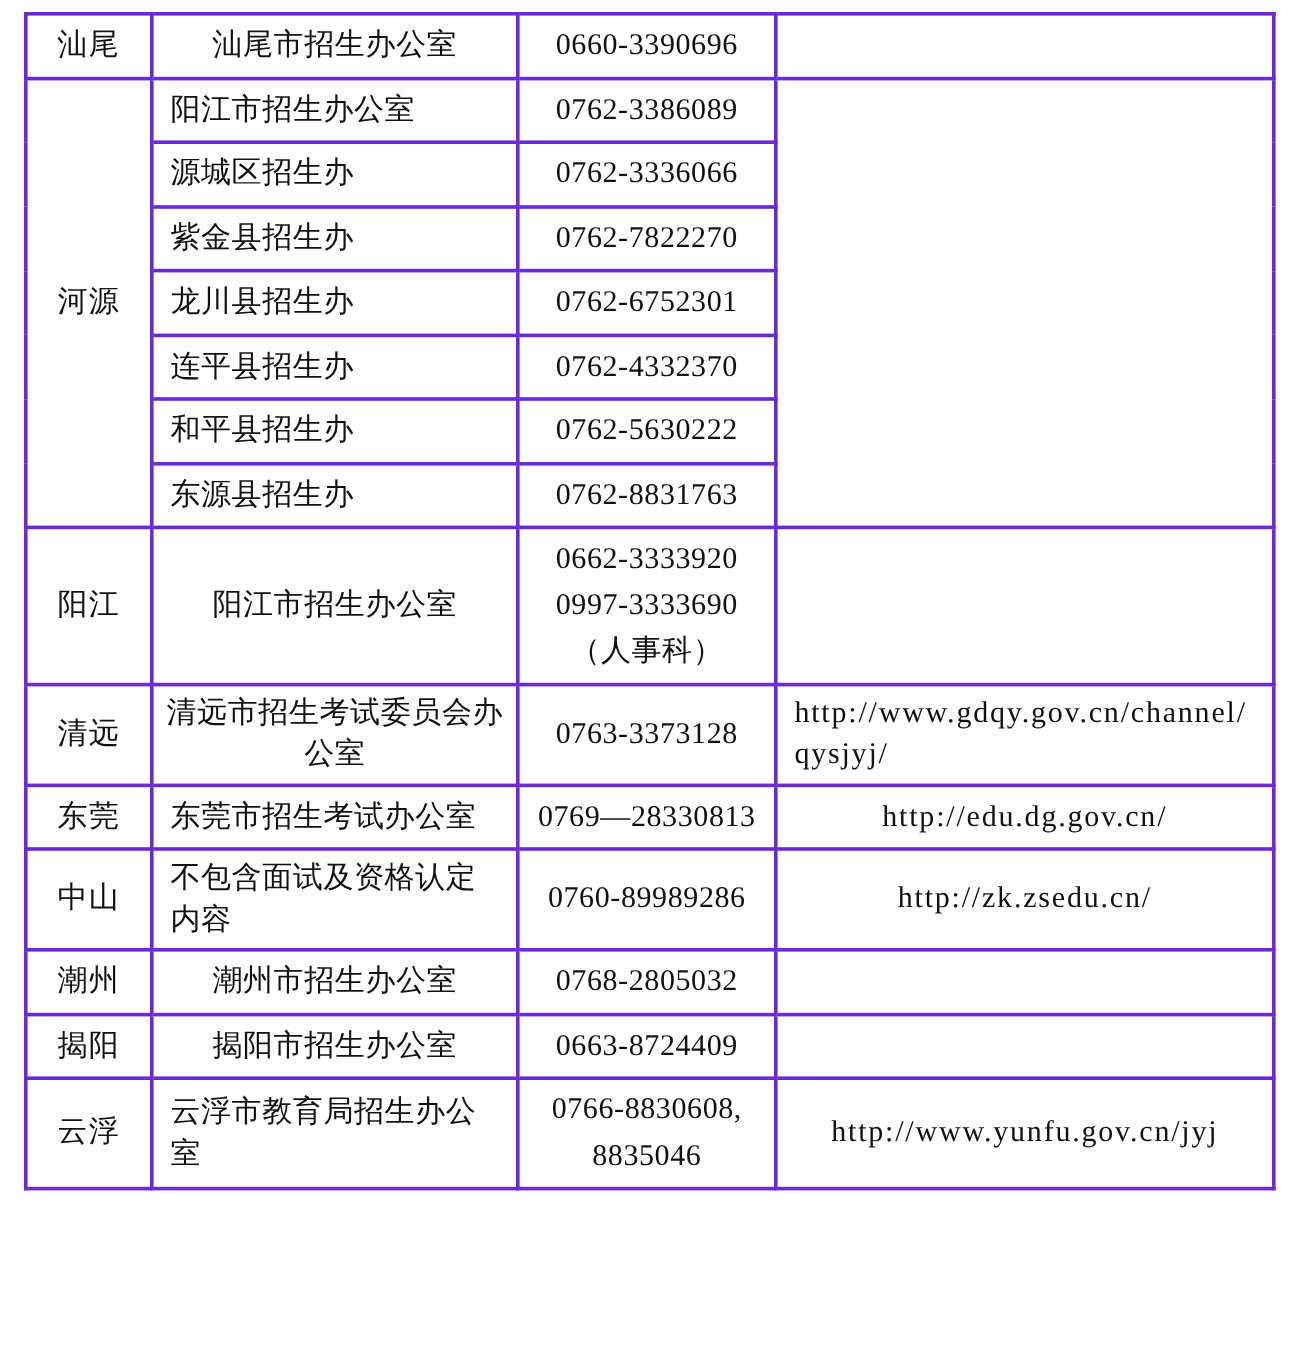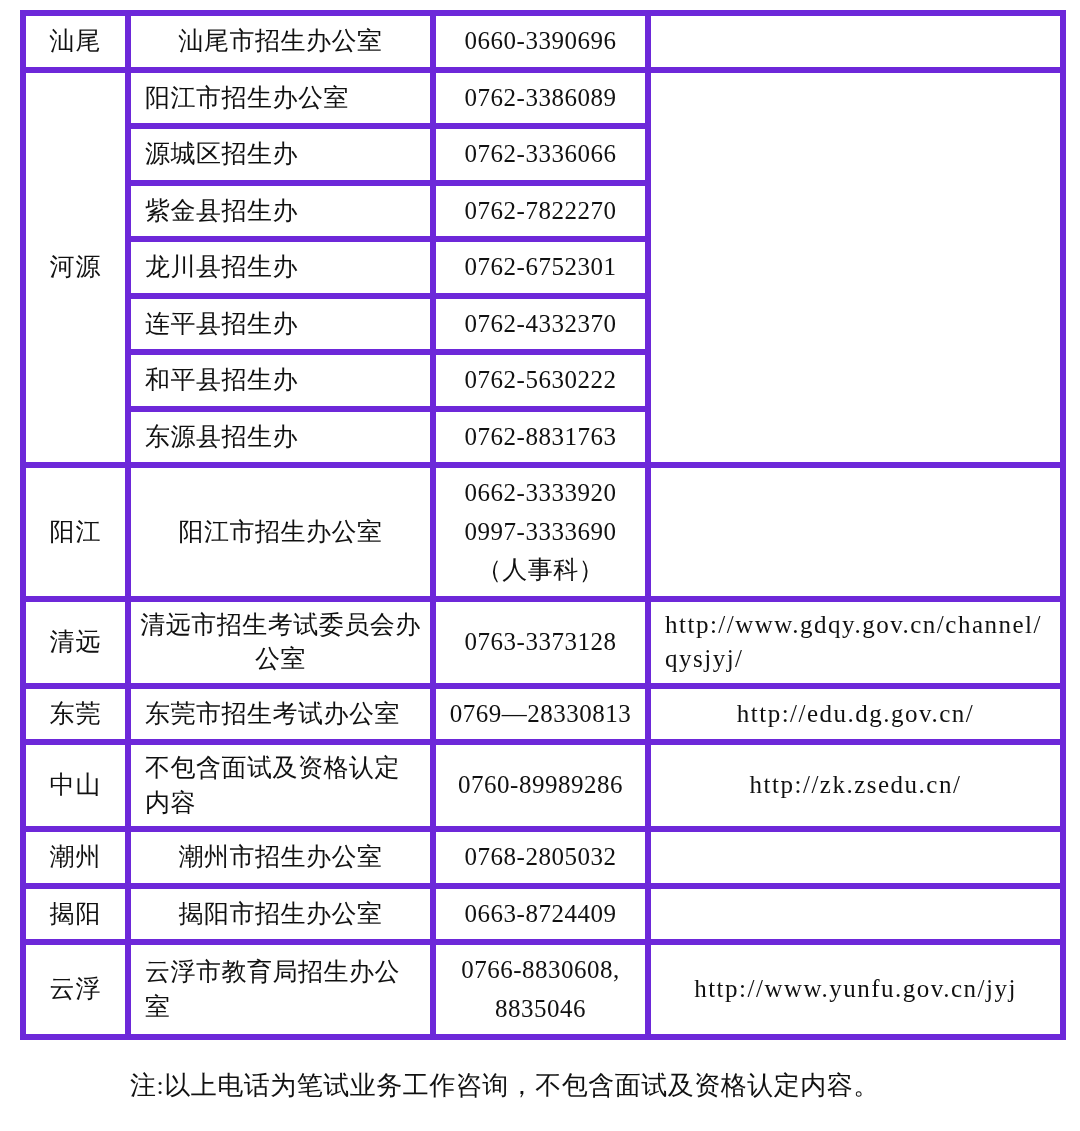--- a/index.html
+++ b/index.html
@@ -21,21 +21,21 @@
     box-sizing: border-box;
     padding: 10px 20px 0 20px;
   }
   table.contact-table {
     border-collapse: collapse;
     width: 1040px;
     table-layout: fixed;
     margin: 0;
   }
   table.contact-table td {
-    border: 6px solid #6d28d9;
+    border: 3px solid #6d28d9;
     padding: 6px 8px;
     font-size: 25px;
     line-height: 1.38;
     text-align: center;
     vertical-align: middle;
     font-family: "Liberation Serif", "DejaVu Serif", serif;
     height: 38px;
     word-break: break-all;
   }
   col.c-region { width: 105px; }
@@ -235,15 +235,14 @@
             <div class="phone-multi">
               <div>0766-8830608,</div>
               <div>8835046</div>
             </div>
           </td>
           <td class="site">http://www.yunfu.gov.cn/jyj</td>
         </tr>
       </tbody>
   </table>
 
-  <div class="note">注:以上电话为笔试业务工作咨询，不包含面试及资格认定内容。</div>
 
 </div>
 
 </body></html>

